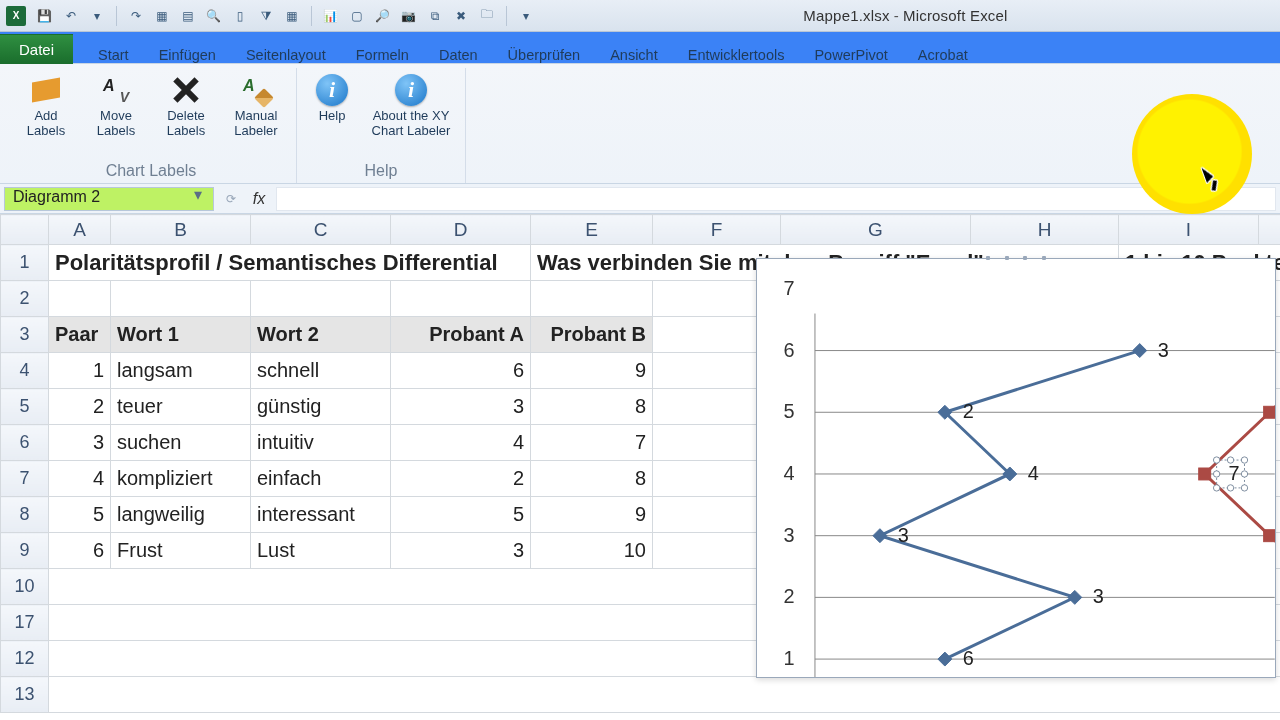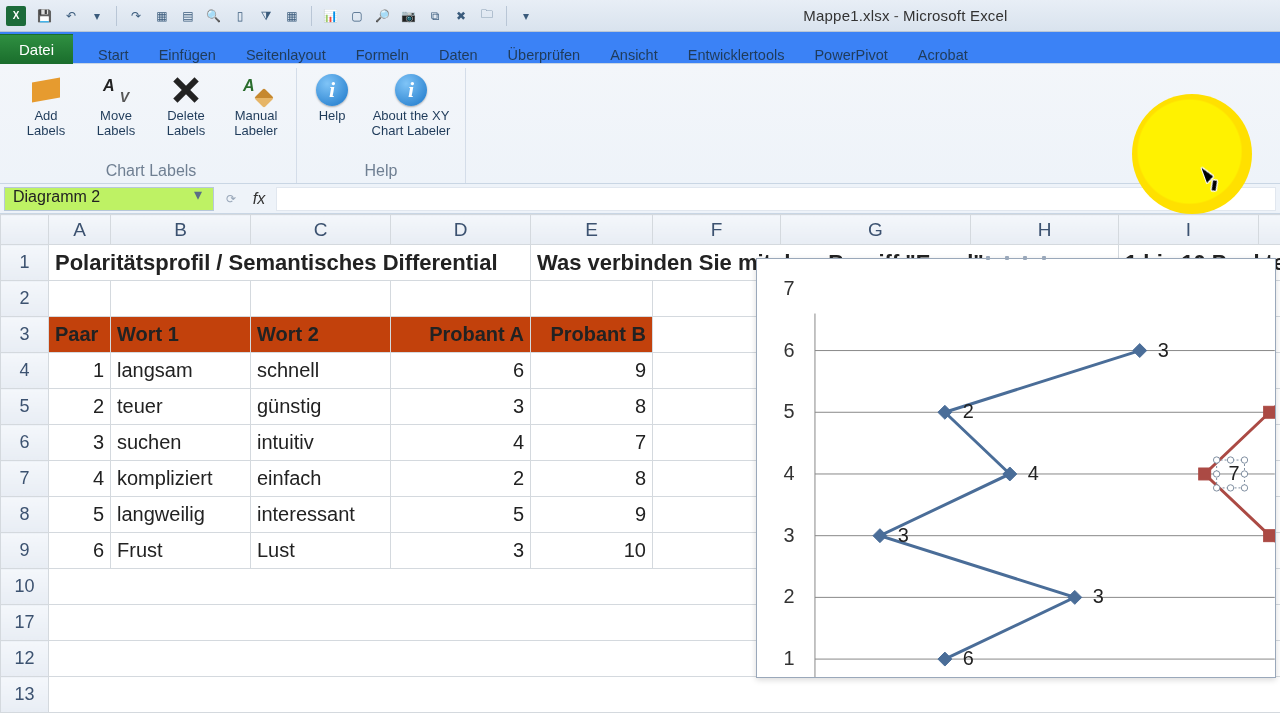--- a/index.html
+++ b/index.html
@@ -177,21 +177,21 @@
   .colB { width: 140px; }
   .colC { width: 140px; }
   .colD { width: 140px; }
   .colE { width: 122px; }
   .colF { width: 128px; }
   .colG { width: 190px; }
   .colH { width: 148px; }
   .colI { width: 140px; }
   .colExtra { width: 72px; }
   td.num { text-align: right; padding-right: 10px; }
-  td.header-green { background: #c2410c; font-weight: 700; }
+  td.header-green { background: #e5e5e5; font-weight: 700; }
   tr.row1 td { font-size: 22px; font-weight: 400; }
   tr.row3 td { font-weight: 700; }
 
   
   .chart {
     position: absolute;
     left: 756px; top: 44px;
     width: 520px; height: 420px;
     background: #fff;
     border: 1px solid #9aa8ba;

